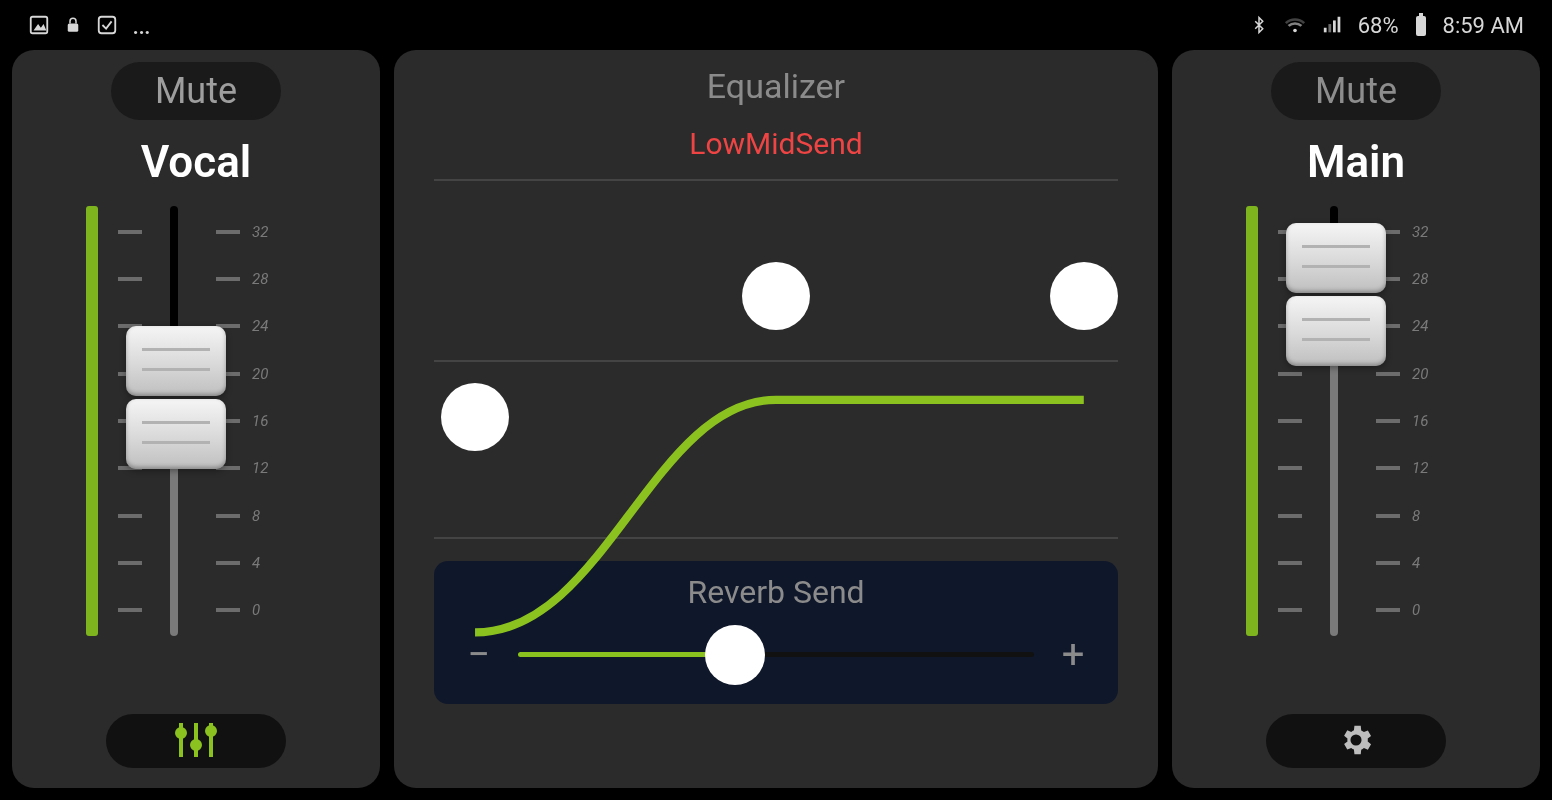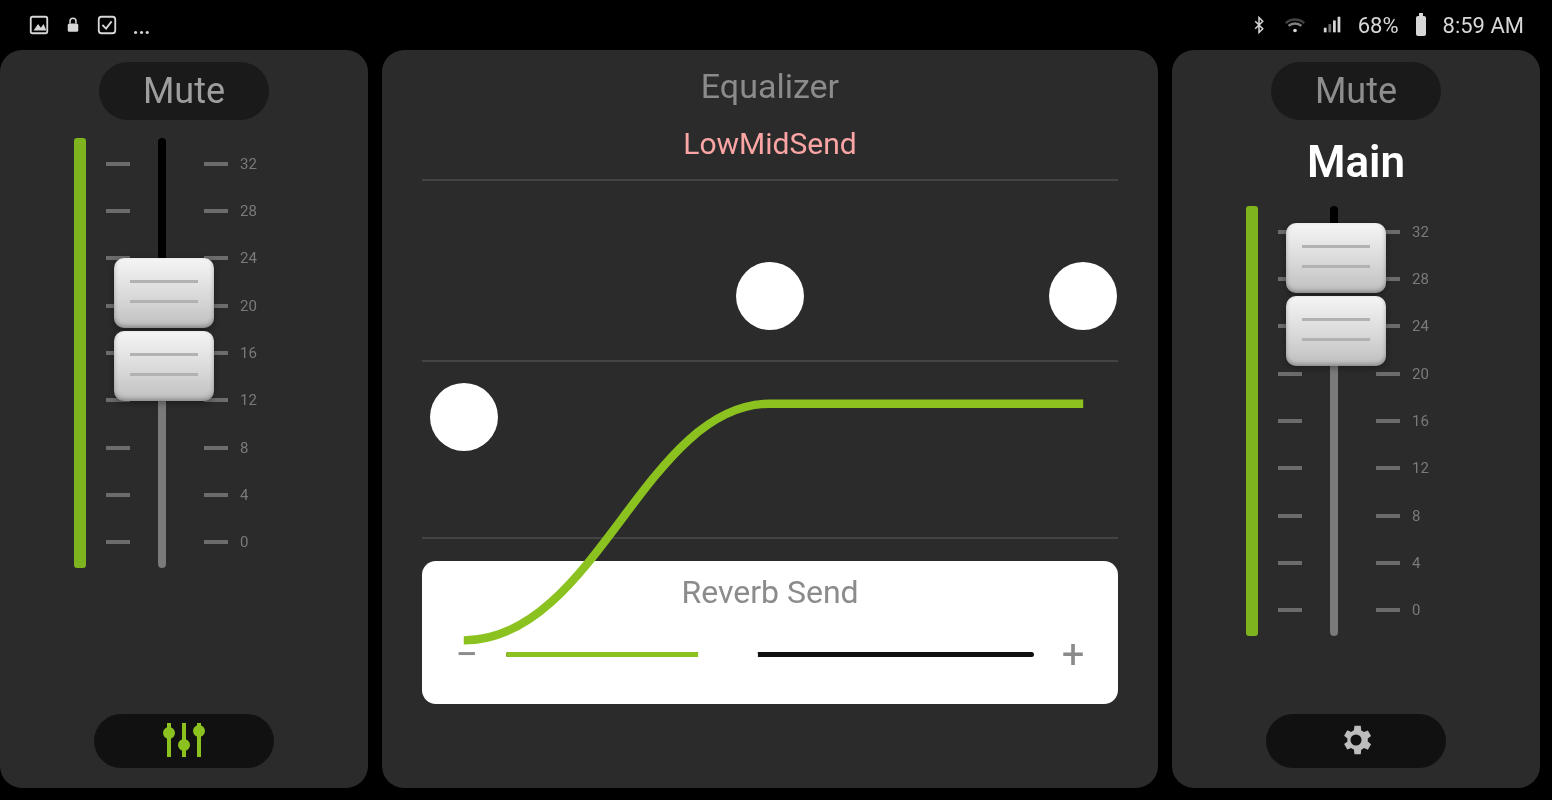--- a/index.html
+++ b/index.html
@@ -12,21 +12,21 @@
     color: #d7d7d7;
     font-size: 22px;
   }
   .statusbar .sb-left, .statusbar .sb-right { display:flex; align-items:center; gap:14px; }
   .sb-icon { display:inline-flex; }
   .sb-dots { font-size: 28px; line-height: 10px; letter-spacing: 2px; }
 
   .stage {
     display: flex;
     gap: 14px;
-    padding: 0 12px 12px 0;
+    padding: 0 12px 12px 12px;
     height: calc(100% - 50px);
   }
 
   .panel {
     background: #2b2b2b;
     border-radius: 22px;
     padding: 12px 22px 20px 22px;
     display: flex; flex-direction: column; align-items: center;
     position: relative;
   }
@@ -59,21 +59,21 @@
     margin-top: 18px;
     display: flex;
   }
   .level-bar {
     position:absolute; left:0; top:0; bottom:0;
     width: 12px;
     background: #7eb41e;
     border-radius: 3px;
   }
   .scale {
-    position: absolute; left: 130px; top: 0; width: 120px; height: 100%;
+    position: absolute; left: 130px; top: 0; width: 120px; height: 100%; font-style: italic;
   }
   .scale .tick {
     position:absolute;
     display:flex; align-items:center;
     transform: translateY(-50%);
     color:#7a7a7a; font-size:15px;
   }
   .scale .tick::before {
     content:''; display:inline-block; width:24px; height:4px; background:#6c6c6c; margin-right:12px;
   }
@@ -110,21 +110,21 @@
     width: 180px; height: 54px;
     display:flex; align-items:center; justify-content:center;
     cursor:pointer;
     margin-top: auto;
   }
 
   
   .eq-title { color:#8b8b8b; font-size:34px; text-align:center; margin-top: 2px;}
   .eq-band-labels {
     display:flex; justify-content:space-between;
-    color:#fca5a5; font-size:30px;
+    color:#ef4444; font-size:30px;
     margin-top: 20px;
   }
   .eq-plot {
     position:relative; height: 360px;
     border-top: 2px solid #444;
     margin-top: 18px;
   }
   .eq-plot .midline {
     position:absolute; left:0; right:0; top:50%;
     height:2px; background:#444;
@@ -133,21 +133,21 @@
     position:absolute; left:0; right:0; bottom:0;
     height:2px; background:#444;
   }
   .eq-plot svg { position:absolute; inset:0; }
   .eq-node {
     position:absolute; width:68px; height:68px; background:#fff; border-radius:50%;
     transform:translate(-50%,-50%); cursor:grab;
   }
 
   .reverb {
-    background:#ffffff; border-radius:14px;
+    background:#0f172a; border-radius:14px;
     padding: 12px 30px 26px 30px; margin-top: 22px; width:100%;
   }
   .reverb-title { text-align:center; color:#8b8b8b; font-size:32px; }
   .reverb-row { display:flex; align-items:center; gap:24px; margin-top:20px; }
   .pm { color:#8b8b8b; font-size:40px; width:30px; text-align:center; user-select:none; cursor:pointer; }
   .htrack { position:relative; flex:1; height:5px; background:#111; border-radius:3px;}
   .htrack .fill { position:absolute; left:0; top:0; bottom:0; background:#8bc220; border-radius:3px;}
   .hthumb { position:absolute; width:60px; height:60px; background:#fff; border-radius:50%; top:50%; transform:translate(-50%,-50%); cursor:grab;}
 </style>
 </head>
@@ -204,20 +204,21 @@
         </svg>
     </span>
     <span>8:59 AM</span>
   </div>
 </div>
 
 <div class="stage">
 
   <div class="panel channel">
     <button class="mute-btn">Mute</button>
+    <div class="channel-title">Vocal</div>
 
     <div class="fader-area">
       <div class="level-bar"></div>
 
       <div class="scale-left">
         <div class="ltick" style="top:6%"></div>
           <div class="ltick" style="top:17%"></div>
         <div class="ltick" style="top:28%"></div>
           <div class="ltick" style="top:39%"></div>
         <div class="ltick" style="top:50%"></div>

